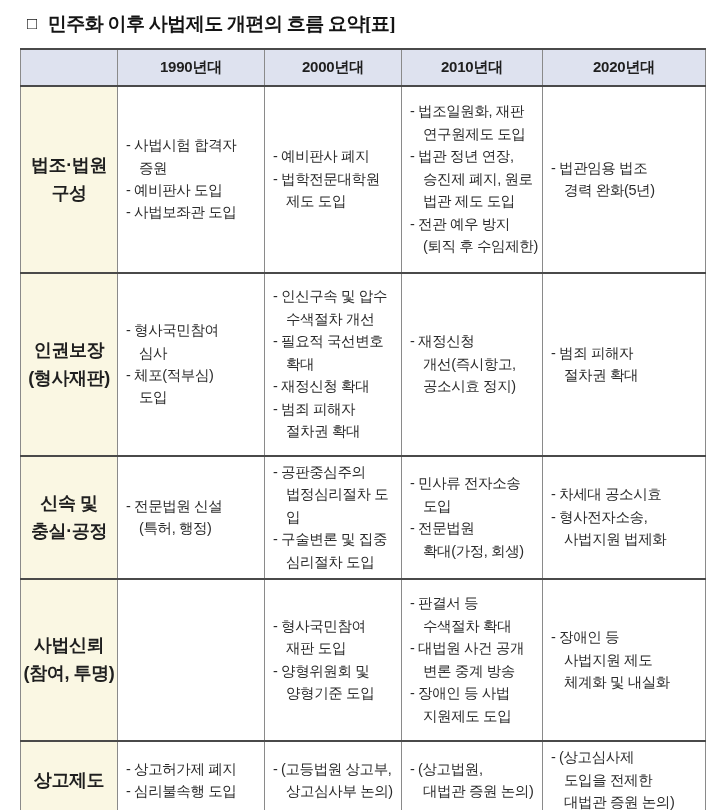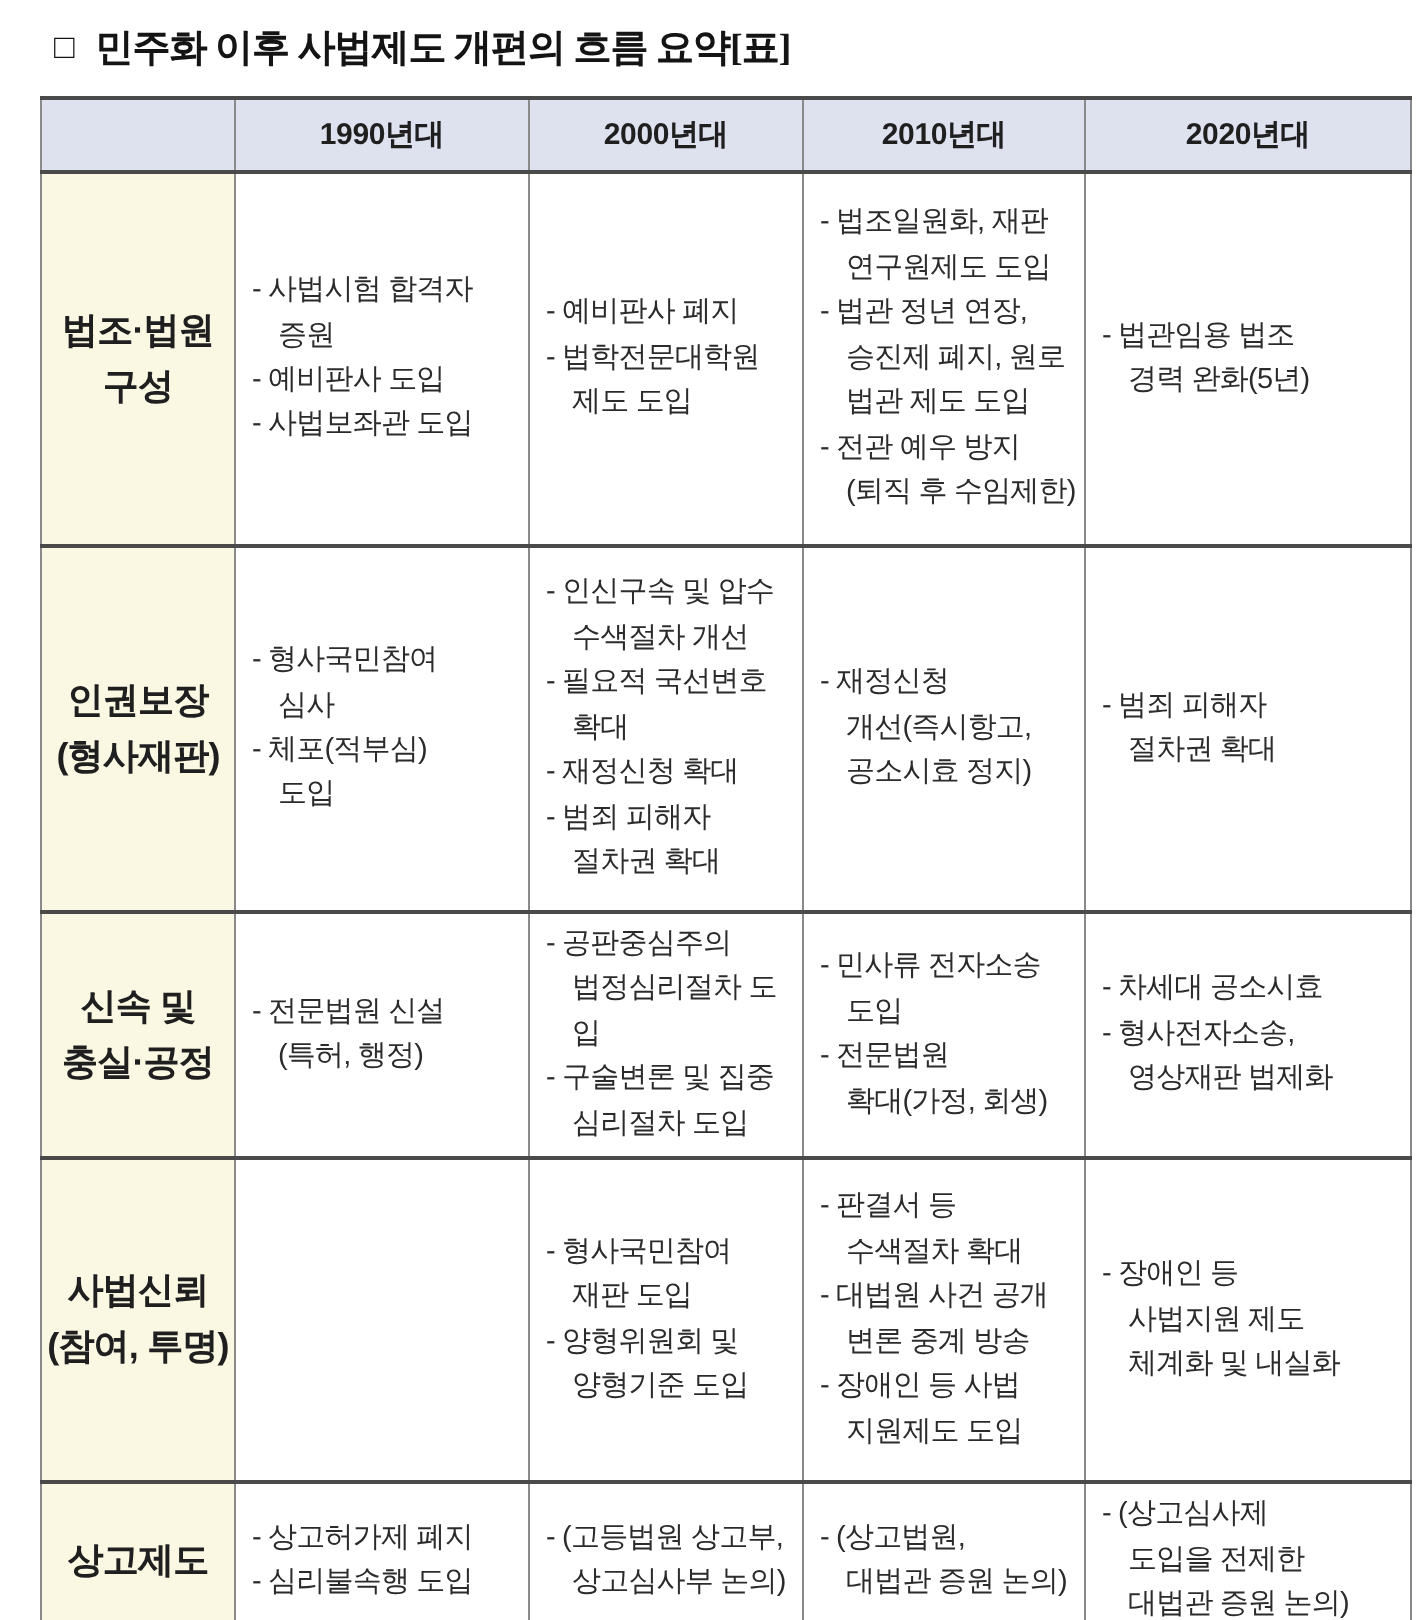--- a/index.html
+++ b/index.html
@@ -189,21 +189,21 @@
           </td>
           <td>
             <div class="item">- 민사류 전자소송
 도입</div>
             <div class="item">- 전문법원
 확대(가정, 회생)</div>
           </td>
           <td>
             <div class="item">- 차세대 공소시효</div>
             <div class="item">- 형사전자소송,
-영상재판 법제화</div>
+사법지원 법제화</div>
           </td>
         </tr>
         <tr class="row-3">
           <th class="rowlabel">사법신뢰
 (참여, 투명)</th>
           <td></td>
           <td>
             <div class="item">- 형사국민참여
 재판 도입</div>
             <div class="item">- 양형위원회 및

